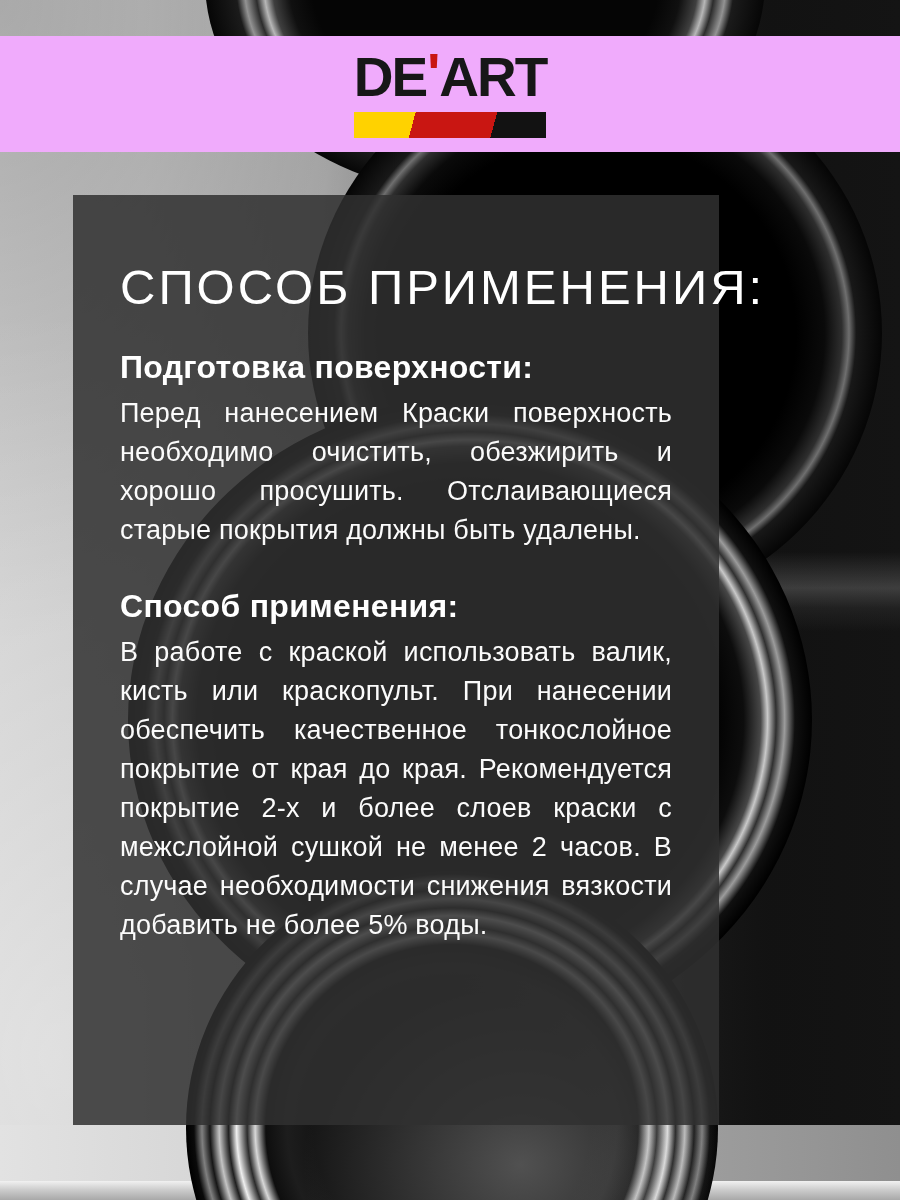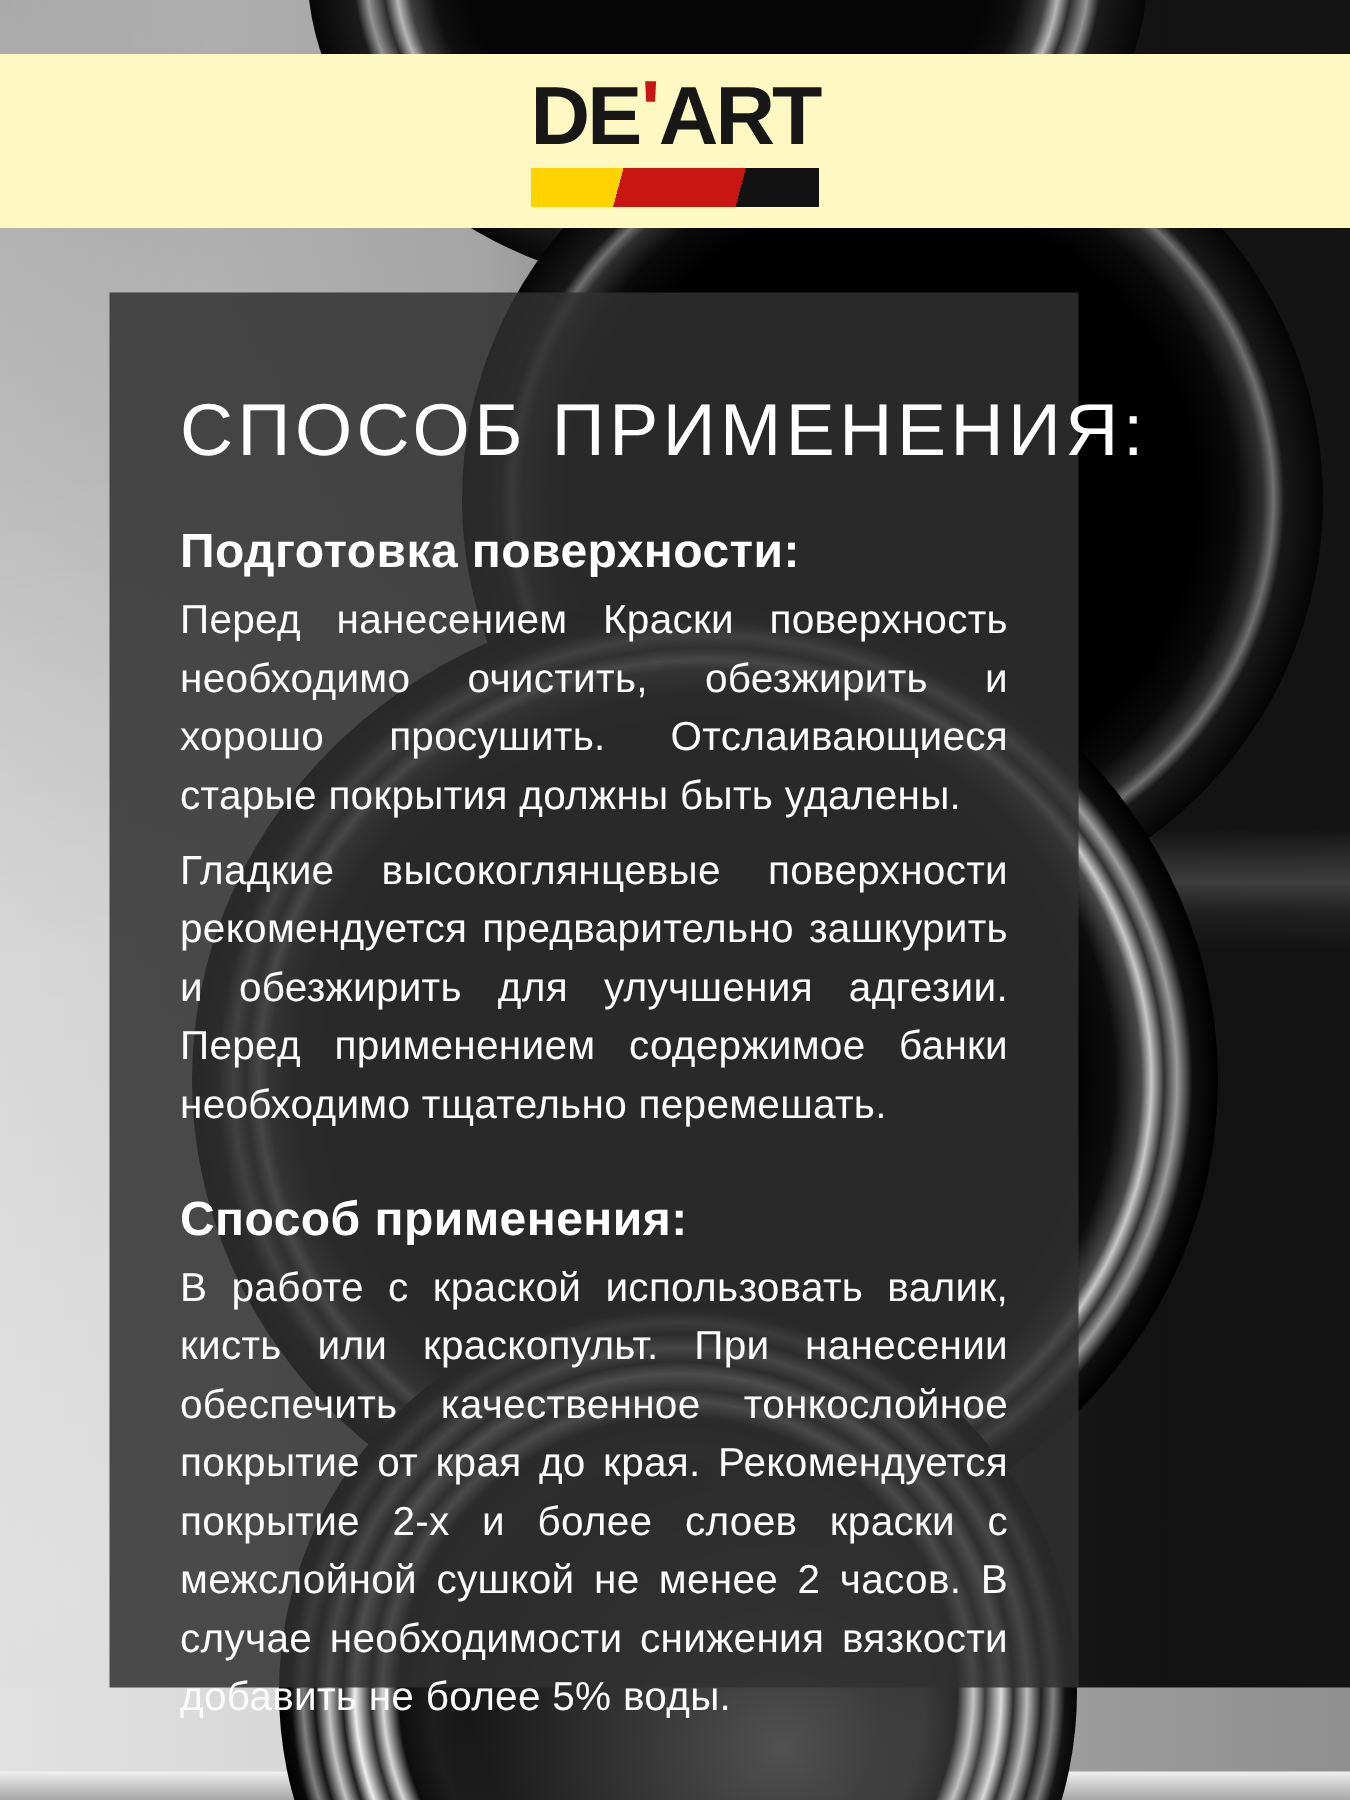--- a/index.html
+++ b/index.html
@@ -68,21 +68,21 @@
     letter-spacing:0.3px;color:#ffffff;
   }
   .section-heading.second{margin-top:40px;}
   .body-para{
     margin:10px 0 11px 0;font-size:27px;font-weight:400;line-height:39px;
     text-align:justify;color:#fbfbfb;letter-spacing:0.2px;
   }
   
   .header-band{
     position:absolute;left:0;top:36px;width:900px;height:116px;
-    background:#fef9c3;z-index:20;
+    background:#f0abfc;z-index:20;
     display:flex;align-items:center;justify-content:center;
   }
   .logo{display:inline-block;text-align:left;line-height:1;}
   .logo-text{
     font-size:55px;font-weight:700;letter-spacing:-2px;color:#171717;
     line-height:1;white-space:nowrap;
   }
   .logo-apostrophe{
     color:var(--brand-red,#c91612);
     position:relative;top:-4px;margin:0 1px;
@@ -108,21 +108,20 @@
   <div class="can can-mid-2"></div>
   <div class="floor"></div>
   <div class="floor-strip"></div>
   <div class="can can-bottom"></div>
 
   <div class="panel">
     <h1 class="panel-title">СПОСОБ ПРИМЕНЕНИЯ:</h1>
 
     <h2 class="section-heading">Подготовка поверхности:</h2>
     <p class="body-para">Перед нанесением Краски поверхность необходимо очистить, обезжирить и хорошо просушить. Отслаивающиеся старые покрытия должны быть удалены.</p>
-    <p class="body-para">Гладкие высокоглянцевые поверхности рекомендуется предварительно зашкурить и обезжирить для улучшения адгезии. Перед применением содержимое банки необходимо тщательно перемешать.</p>
 
     <h2 class="section-heading second">Способ применения:</h2>
     <p class="body-para">В работе с краской использовать валик, кисть или краскопульт. При нанесении обеспечить качественное тонкослойное покрытие от края до края. Рекомендуется покрытие 2-х и более слоев краски с межслойной сушкой не менее 2 часов. В случае необходимости снижения вязкости добавить не более 5% воды.</p>
   </div>
 
   <div class="header-band">
     <div class="logo">
       <div class="logo-text"><span>DE</span><span class="logo-apostrophe">'</span><span>ART</span></div>
       <div class="logo-stripe"></div>
     </div>

